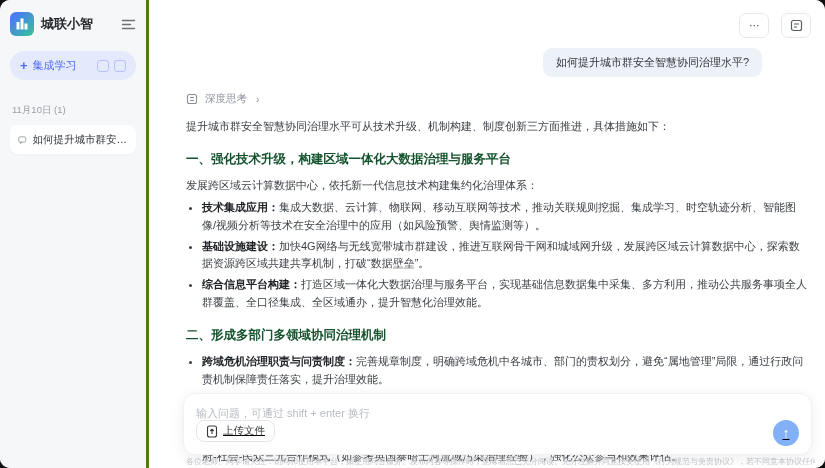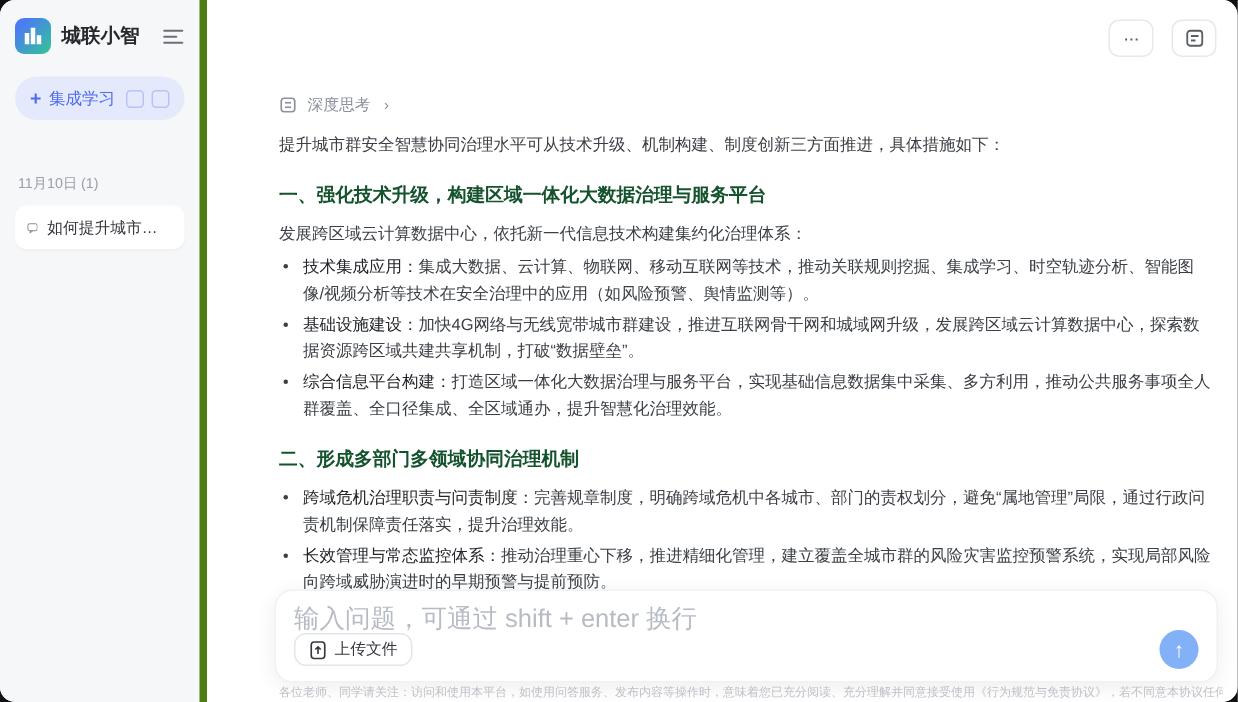--- a/index.html
+++ b/index.html
@@ -2,36 +2,36 @@
 <html><head>
 <meta charset="utf-8">
 <style>
   * { box-sizing: border-box; margin: 0; padding: 0; }
   html,body { width:825px; height:468px; background:#111; overflow:hidden;
     font-family:"Liberation Sans","DejaVu Sans",sans-serif; }
   .window { position:absolute; left:0; top:0; width:825px; height:468px;
     background:#fff; border-radius:10px; overflow:hidden; }
 
   
-  .sidebar { position:absolute; left:0; top:0; bottom:0; width:138px;
-    background:#f6f7f9; border-right:5px solid #4d7c0f; padding:12px 10px; }
+  .sidebar { position:absolute; left:0; top:0; bottom:0; width:149px;
+    background:#f6f7f9; border-right:3px solid #4d7c0f; padding:12px 10px; }
   .sb-header { display:flex; align-items:center; gap:7px; }
   .logo { width:24px; height:24px; border-radius:6px; flex:0 0 auto;
     background:linear-gradient(135deg,#4a7df0 20%,#35c29b 95%);
     display:flex; align-items:center; justify-content:center; }
   .app-title { font-size:13px; font-weight:bold; color:#26282d; flex:1 1 auto; }
   .sb-toggle { color:#6b7078; cursor:pointer; display:flex; }
   .new-chat { margin-top:15px; height:29px; border-radius:15px; background:#e4eafb;
     color:#4f6bf0; font-size:11px; display:flex; align-items:center; gap:5px;
     padding:0 10px; cursor:pointer; }
   .new-chat .plus { font-size:13px; font-weight:bold; }
   .new-chat .label { flex:1 1 auto; }
   .faint-ic { width:12px; height:12px; border:1.2px solid #4f6bf0; border-radius:3px;
     opacity:.3; }
-  .date-group { margin-top:36px; font-size:9.5px; color:#9aa0a8; padding-left:2px; }
+  .date-group { margin-top:24px; font-size:9.5px; color:#9aa0a8; padding-left:2px; }
   .conv-item { margin-top:8px; background:#fff; border-radius:8px; height:29px;
     display:flex; align-items:center; gap:6px; padding:0 8px; cursor:pointer;
     box-shadow:0 1px 2px rgba(0,0,0,.03); }
   .conv-item .txt { font-size:10.5px; color:#34373c; white-space:nowrap;
     overflow:hidden; text-overflow:ellipsis; }
 
   
   .main { position:absolute; left:165px; top:0; right:0; bottom:0; background:#fff; }
   .top-actions { position:absolute; top:13px; right:14px; display:flex; gap:12px; z-index:5; }
   .icon-btn { width:30px; height:25px; border:1px solid #e7e8ea; border-radius:7px;
@@ -46,32 +46,32 @@
 
   .deep-think { margin-top:15px; display:flex; align-items:center; gap:7px;
     color:#8b909a; font-size:10.5px; cursor:pointer; }
   .deep-think .chev { font-size:10px; margin-left:2px; }
 
   .answer { margin-top:12px; color:#3c4046; font-size:11px; line-height:1.62; }
   .answer p.lead { margin-bottom:4px; }
   .sec-h { font-size:12.5px; font-weight:bold; color:#14532d; margin:13px 0 8px; }
   ul.blt { list-style:disc; margin:2px 0 2px 16px; }
   ul.blt li { margin-bottom:3px; }
-  .term { font-weight:normal; color:#222529;margin-top:19px; }
+  .term { font-weight:bold; color:#222529;margin-top:19px; }
 
   
   .composer { position:absolute; left:18px; right:13px; bottom:13px; height:62px;
     background:#fff; border:1px solid #f0f1f3; border-radius:12px;
     box-shadow:0 3px 14px rgba(0,0,0,.07); padding:9px 12px; z-index:6; }
-  .composer input { width:70%; border:none; outline:none; font-size:17px;
+  .composer input { width:70%; border:none; outline:none; font-size:11px;
     color:#34373c; background:transparent;
     font-family:"Liberation Sans","DejaVu Sans",sans-serif; }
   .composer input::placeholder { color:#b7bbc3; }
   .composer-bottom { position:absolute; left:12px; right:12px; bottom:8px;
-    display:flex; align-items:center; justify-content:space-between; }
+    display:flex; align-items:flex-start; justify-content:space-between;text-decoration:underline; }
   .upload-btn { display:flex; align-items:center; gap:5px; border:1px solid #e4e6ea;
     border-radius:8px; padding:3px 9px; font-size:10.5px; color:#34373c;
     background:#fff; cursor:pointer; }
   .send-btn { width:26px; height:26px; border-radius:50%; background:#83b1f8;
     color:#fff; display:flex; align-items:center; justify-content:center;
     font-size:14px; font-weight:bold; cursor:pointer; }
 
   .footer-note { position:absolute; left:21px; right:10px; bottom:1px;
     font-size:8px; color:#c3c6cc; white-space:nowrap; overflow:hidden; z-index:4; }
 </style>
@@ -129,20 +129,23 @@
         <svg width="13" height="13" viewBox="0 0 13 13" fill="none" stroke="#595d64" stroke-width="1.2">
           <rect x="1.5" y="1.5" width="10" height="10" rx="2"></rect>
           <line x1="4" y1="5" x2="9" y2="5"></line>
           <line x1="4" y1="8" x2="7" y2="8"></line>
           </svg>
       </div>
     </div>
 
     <div class="chat-scroll">
 
+      <div class="user-row">
+        <div class="user-bubble">如何提升城市群安全智慧协同治理水平?</div>
+      </div>
 
       <div class="deep-think">
         <svg width="12" height="12" viewBox="0 0 12 12" fill="none" stroke="#8b909a" stroke-width="1.1">
           <rect x="1.5" y="1.5" width="9" height="9" rx="2"></rect>
           <line x1="4" y1="4.5" x2="8" y2="4.5"></line>
           <line x1="4" y1="7.5" x2="8" y2="7.5"></line>
           </svg>
         <span>深度思考</span>
         <span class="chev">›</span>
       </div>

